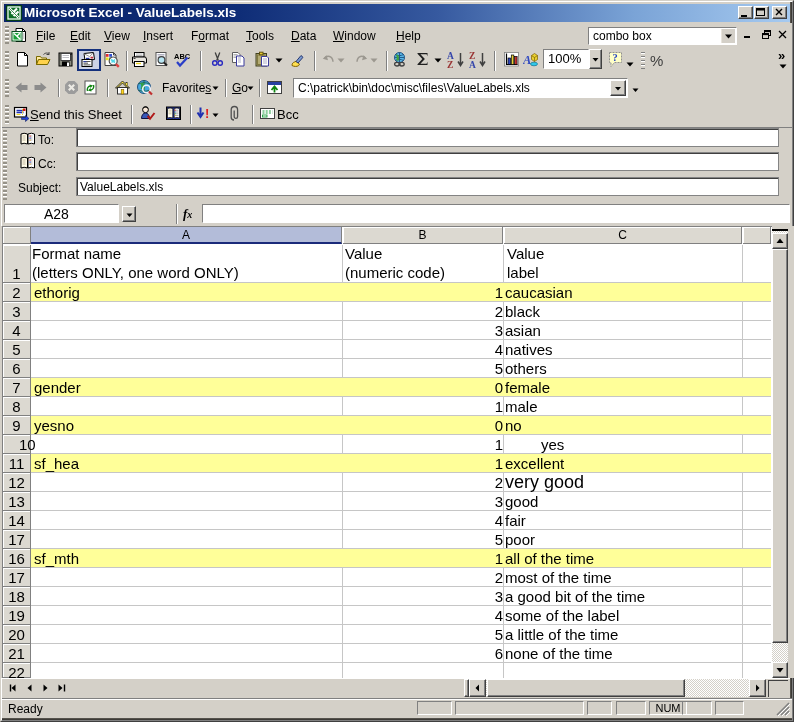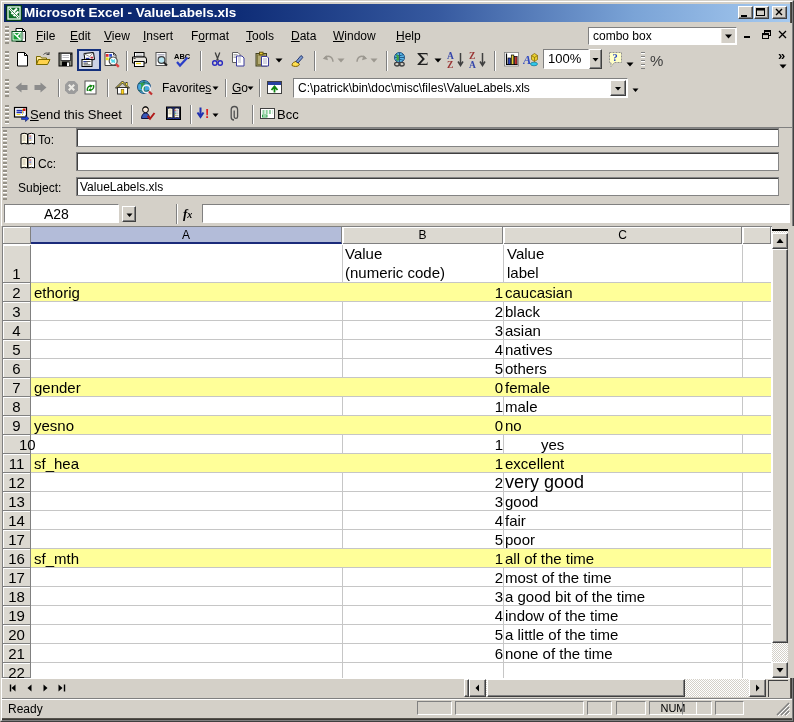--- a/index.html
+++ b/index.html
@@ -538,20 +538,21 @@
 <div class="abs" style="left:3px;top:323px;width:28px;height:19px;background:#dcd9d1;border-bottom:1px solid #808080;border-right:1px solid #808080;box-shadow:inset 1px 1px 0 #fff;font-size:15px;text-align:center;line-height:19px;">16</div>
 <div class="abs" style="left:3px;top:342px;width:28px;height:19px;background:#dcd9d1;border-bottom:1px solid #808080;border-right:1px solid #808080;box-shadow:inset 1px 1px 0 #fff;font-size:15px;text-align:center;line-height:19px;">17</div>
 <div class="abs" style="left:3px;top:361px;width:28px;height:19px;background:#dcd9d1;border-bottom:1px solid #808080;border-right:1px solid #808080;box-shadow:inset 1px 1px 0 #fff;font-size:15px;text-align:center;line-height:19px;">18</div>
 <div class="abs" style="left:3px;top:380px;width:28px;height:19px;background:#dcd9d1;border-bottom:1px solid #808080;border-right:1px solid #808080;box-shadow:inset 1px 1px 0 #fff;font-size:15px;text-align:center;line-height:19px;">19</div>
 <div class="abs" style="left:3px;top:399px;width:28px;height:19px;background:#dcd9d1;border-bottom:1px solid #808080;border-right:1px solid #808080;box-shadow:inset 1px 1px 0 #fff;font-size:15px;text-align:center;line-height:19px;">20</div>
 <div class="abs" style="left:3px;top:418px;width:28px;height:19px;background:#dcd9d1;border-bottom:1px solid #808080;border-right:1px solid #808080;box-shadow:inset 1px 1px 0 #fff;font-size:15px;text-align:center;line-height:19px;">21</div>
 <div class="abs" style="left:3px;top:437px;width:28px;height:15px;background:#dcd9d1;border-bottom:1px solid #808080;border-right:1px solid #808080;box-shadow:inset 1px 1px 0 #fff;font-size:15px;text-align:center;line-height:19px;">22</div>
 <div class="abs" style="left:342px;top:19px;width:1px;height:433px;background:#c6c6c6;"></div>
 <div class="abs" style="left:503px;top:19px;width:1px;height:433px;background:#c6c6c6;"></div>
 <div class="abs" style="left:742px;top:19px;width:1px;height:433px;background:#c6c6c6;"></div>
+<div class="abs" style="left:32px;top:18px;width:300px;font-size:15px;line-height:19px;">Format name<br>(letters ONLY, one word ONLY)</div>
 <div class="abs" style="left:345px;top:18px;width:150px;font-size:15px;line-height:19px;">Value<br>(numeric code)</div>
 <div class="abs" style="left:507px;top:18px;width:230px;font-size:15px;line-height:19px;">Value<br>label</div>
 <div class="abs" style="left:31px;top:56px;width:740px;height:1px;background:#c6c6c6;"></div>
 <div class="abs" style="left:31px;top:57px;width:740px;height:19px;background:#ffff99;"></div>
 <div class="abs" style="left:31px;top:75px;width:740px;height:1px;background:#c6c6c6;"></div>
 <div class="abs" style="left:34px;top:57px;height:19px;font-size:15px;line-height:19px;">ethorig</div>
 <div class="abs" style="left:343px;top:57px;width:160px;height:19px;font-size:15px;line-height:19px;text-align:right;">1</div>
 <div class="abs" style="left:505px;top:57px;height:19px;font-size:15px;line-height:19px;">caucasian</div>
 <div class="abs" style="left:31px;top:94px;width:740px;height:1px;background:#c6c6c6;"></div>
 <div class="abs" style="left:342px;top:76px;width:1px;height:19px;background:#c6c6c6;"></div>
@@ -643,21 +644,21 @@
 <div class="abs" style="left:342px;top:361px;width:1px;height:19px;background:#c6c6c6;"></div>
 <div class="abs" style="left:503px;top:361px;width:1px;height:19px;background:#c6c6c6;"></div>
 <div class="abs" style="left:742px;top:361px;width:1px;height:19px;background:#c6c6c6;"></div>
 <div class="abs" style="left:343px;top:361px;width:160px;height:19px;font-size:15px;line-height:19px;text-align:right;">3</div>
 <div class="abs" style="left:505px;top:361px;height:19px;font-size:15px;line-height:19px;">a good bit of the time</div>
 <div class="abs" style="left:31px;top:398px;width:740px;height:1px;background:#c6c6c6;"></div>
 <div class="abs" style="left:342px;top:380px;width:1px;height:19px;background:#c6c6c6;"></div>
 <div class="abs" style="left:503px;top:380px;width:1px;height:19px;background:#c6c6c6;"></div>
 <div class="abs" style="left:742px;top:380px;width:1px;height:19px;background:#c6c6c6;"></div>
 <div class="abs" style="left:343px;top:380px;width:160px;height:19px;font-size:15px;line-height:19px;text-align:right;">4</div>
-<div class="abs" style="left:505px;top:380px;height:19px;font-size:15px;line-height:19px;">indow of the time</div>
+<div class="abs" style="left:505px;top:380px;height:19px;font-size:15px;line-height:19px;">some of the label</div>
 <div class="abs" style="left:31px;top:417px;width:740px;height:1px;background:#c6c6c6;"></div>
 <div class="abs" style="left:342px;top:399px;width:1px;height:19px;background:#c6c6c6;"></div>
 <div class="abs" style="left:503px;top:399px;width:1px;height:19px;background:#c6c6c6;"></div>
 <div class="abs" style="left:742px;top:399px;width:1px;height:19px;background:#c6c6c6;"></div>
 <div class="abs" style="left:343px;top:399px;width:160px;height:19px;font-size:15px;line-height:19px;text-align:right;">5</div>
 <div class="abs" style="left:505px;top:399px;height:19px;font-size:15px;line-height:19px;">a little of the time</div>
 <div class="abs" style="left:31px;top:436px;width:740px;height:1px;background:#c6c6c6;"></div>
 <div class="abs" style="left:342px;top:418px;width:1px;height:19px;background:#c6c6c6;"></div>
 <div class="abs" style="left:503px;top:418px;width:1px;height:19px;background:#c6c6c6;"></div>
 <div class="abs" style="left:742px;top:418px;width:1px;height:19px;background:#c6c6c6;"></div>
@@ -723,21 +724,21 @@
 
 <div id="status" class="abs" style="left:0;top:698px;width:794px;height:20px;">
 <div class="abs" style="left:2px;top:0;width:790px;height:1px;background:#808080;"></div>
 <div class="abs" style="left:2px;top:1px;width:790px;height:1px;background:#fff;"></div>
 <div class="abs" style="left:2px;top:2px;width:790px;height:18px;background:#d4d0c8;"></div>
 <div class="abs" style="left:8px;top:4px;font-size:12px;">Ready</div>
 <div class="abs" style="left:417px;top:3px;width:35px;height:14px;border:1px solid;border-color:#808080 #fff #fff #808080;font-size:11px;text-align:center;line-height:13px;"></div>
 <div class="abs" style="left:455px;top:3px;width:129px;height:14px;border:1px solid;border-color:#808080 #fff #fff #808080;font-size:11px;text-align:center;line-height:13px;"></div>
 <div class="abs" style="left:587px;top:3px;width:25px;height:14px;border:1px solid;border-color:#808080 #fff #fff #808080;font-size:11px;text-align:center;line-height:13px;"></div>
 <div class="abs" style="left:616px;top:3px;width:30px;height:14px;border:1px solid;border-color:#808080 #fff #fff #808080;font-size:11px;text-align:center;line-height:13px;"></div>
-<div class="abs" style="left:649px;top:3px;width:48px;height:14px;border:1px solid;border-color:#808080 #fff #fff #808080;font-size:11px;text-align:center;line-height:13px;">NUM</div>
+<div class="abs" style="left:649px;top:3px;width:38px;height:14px;border:1px solid;border-color:#808080 #fff #fff #808080;font-size:11px;text-align:center;line-height:13px;">NUM</div>
 <div class="abs" style="left:682px;top:3px;width:30px;height:14px;border:1px solid;border-color:#808080 #fff #fff #808080;font-size:11px;text-align:center;line-height:13px;"></div>
 <div class="abs" style="left:715px;top:3px;width:29px;height:14px;border:1px solid;border-color:#808080 #fff #fff #808080;font-size:11px;text-align:center;line-height:13px;"></div>
 <div class="abs" style="left:775px;top:3px;width:15px;height:15px;">
       <svg width="15" height="15">
 <path d="M14 2 L2 14 M14 6 L6 14 M14 10 L10 14" stroke="#808080" stroke-width="1.5"></path>
 <path d="M15 3 L3 15 M15 7 L7 15 M15 11 L11 15" stroke="#fff" stroke-width="1"></path>
 </svg>
     </div>
 </div>
 

